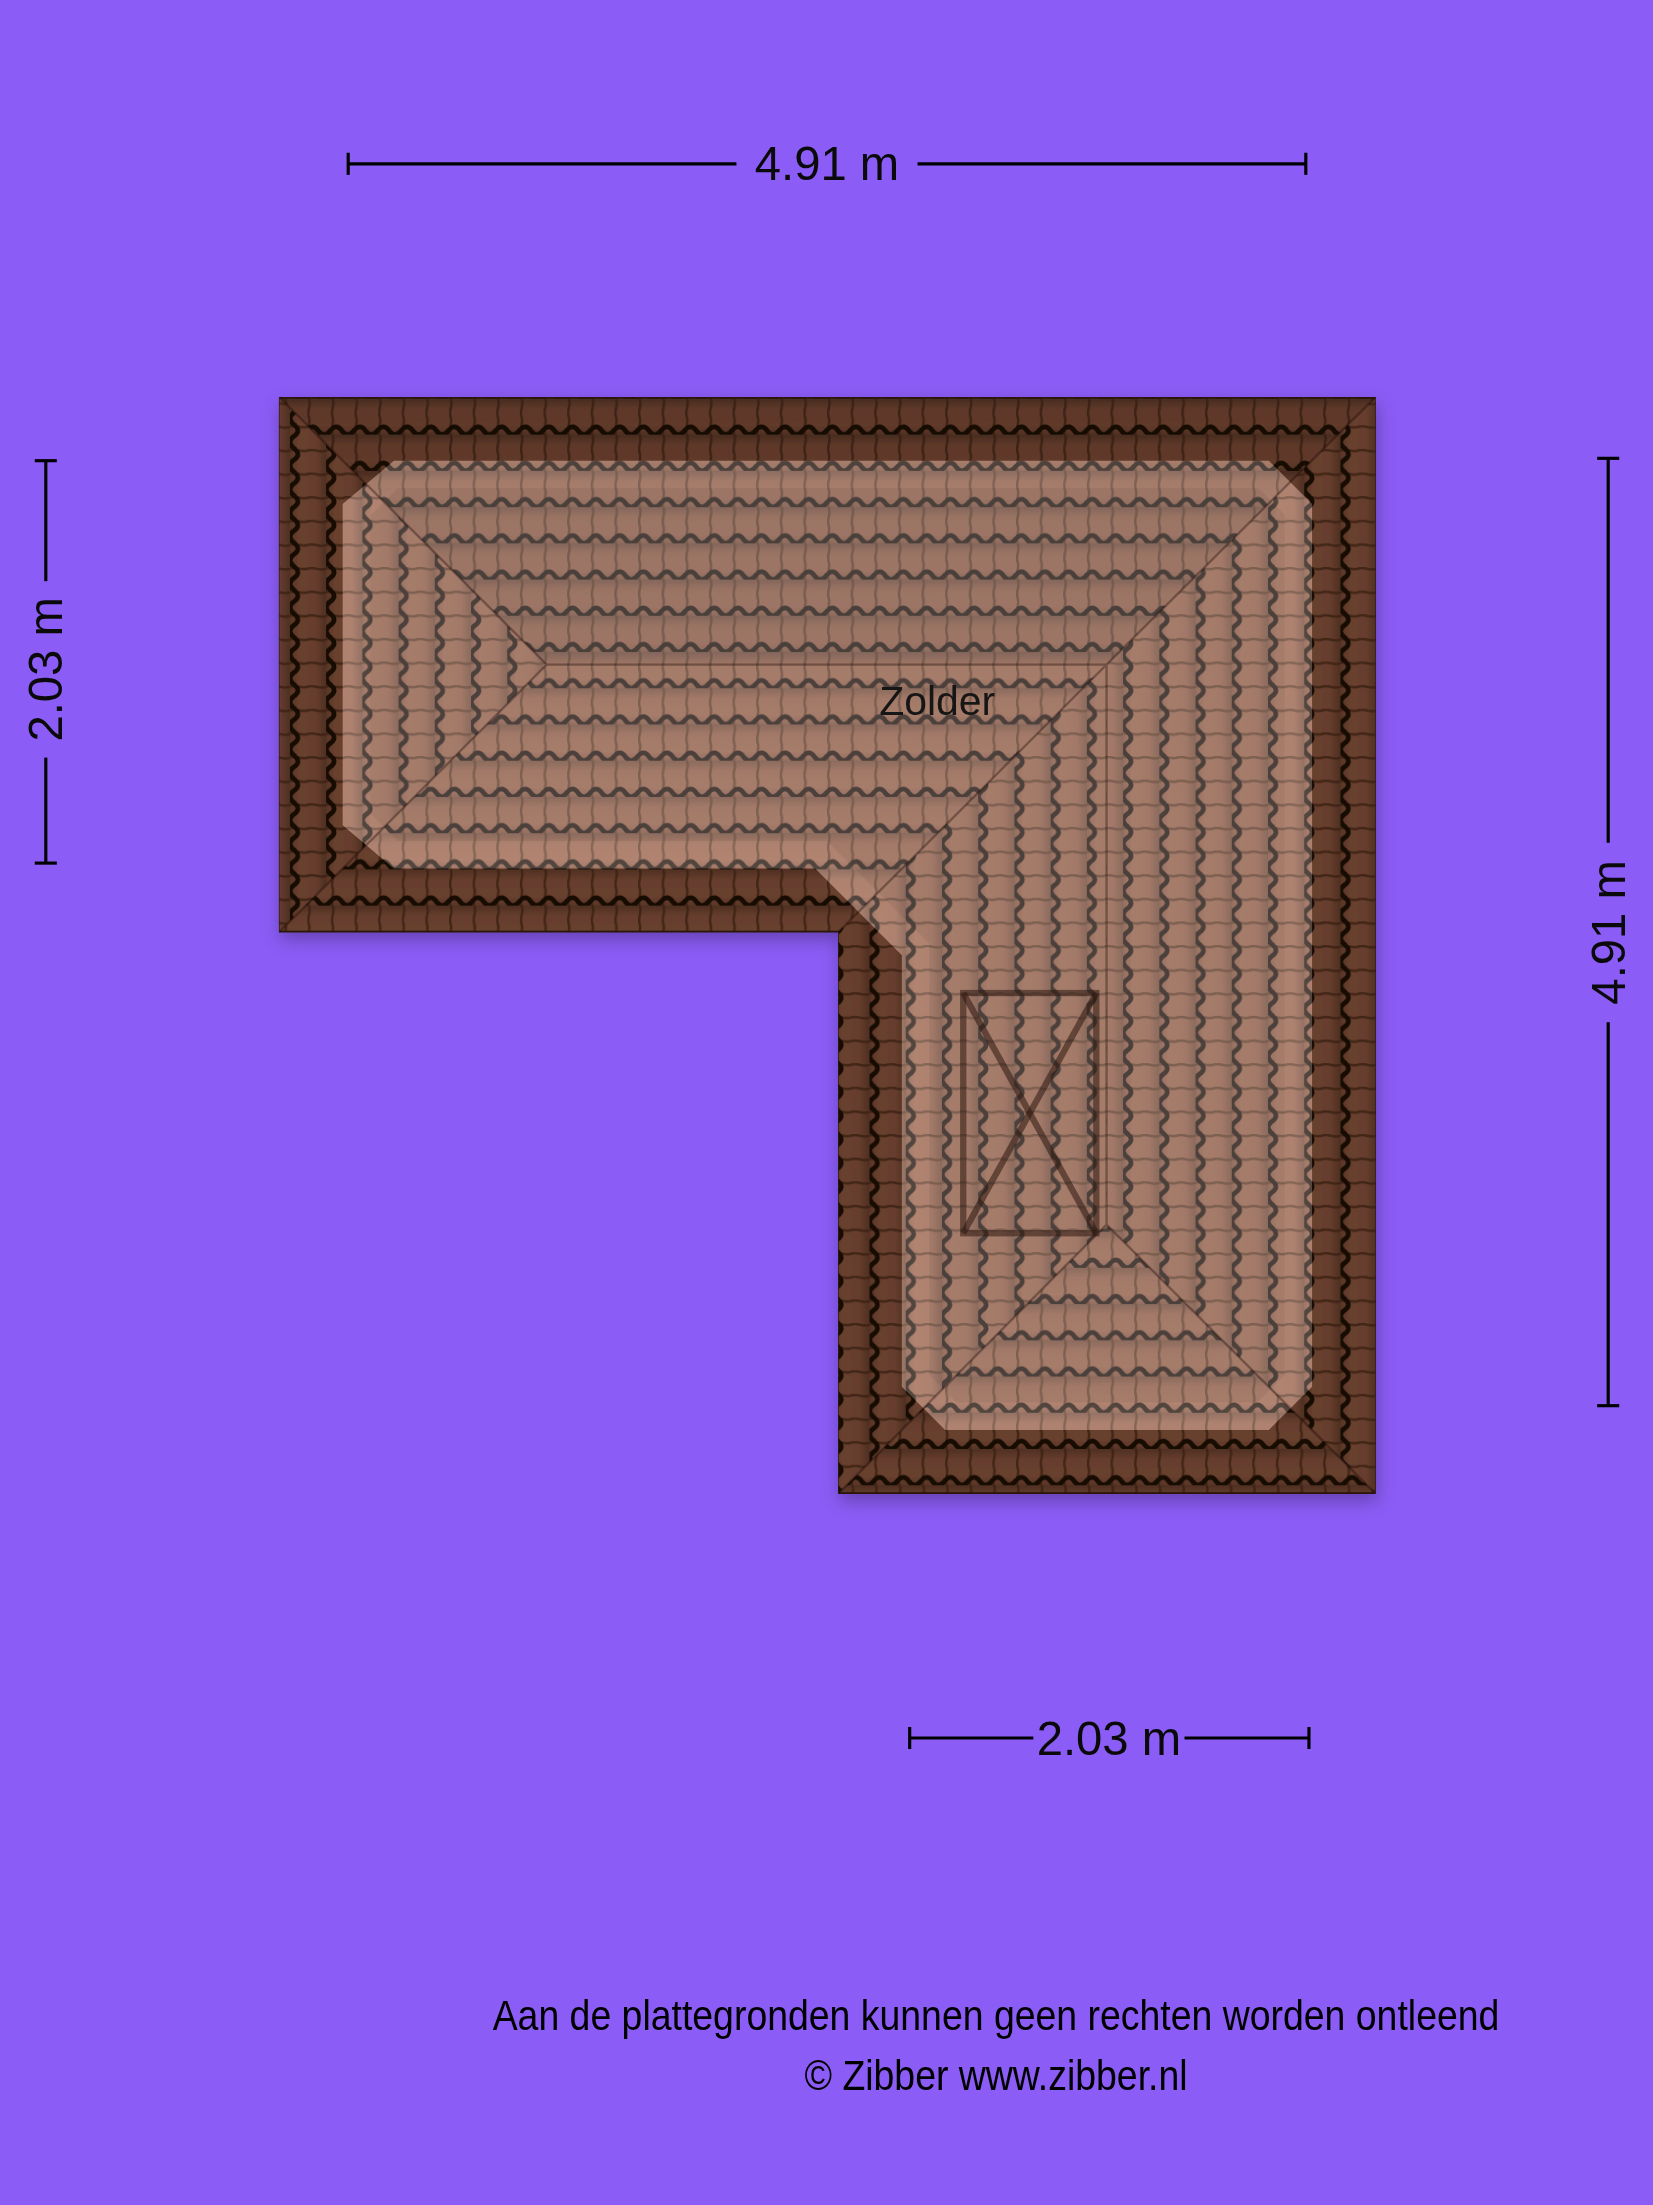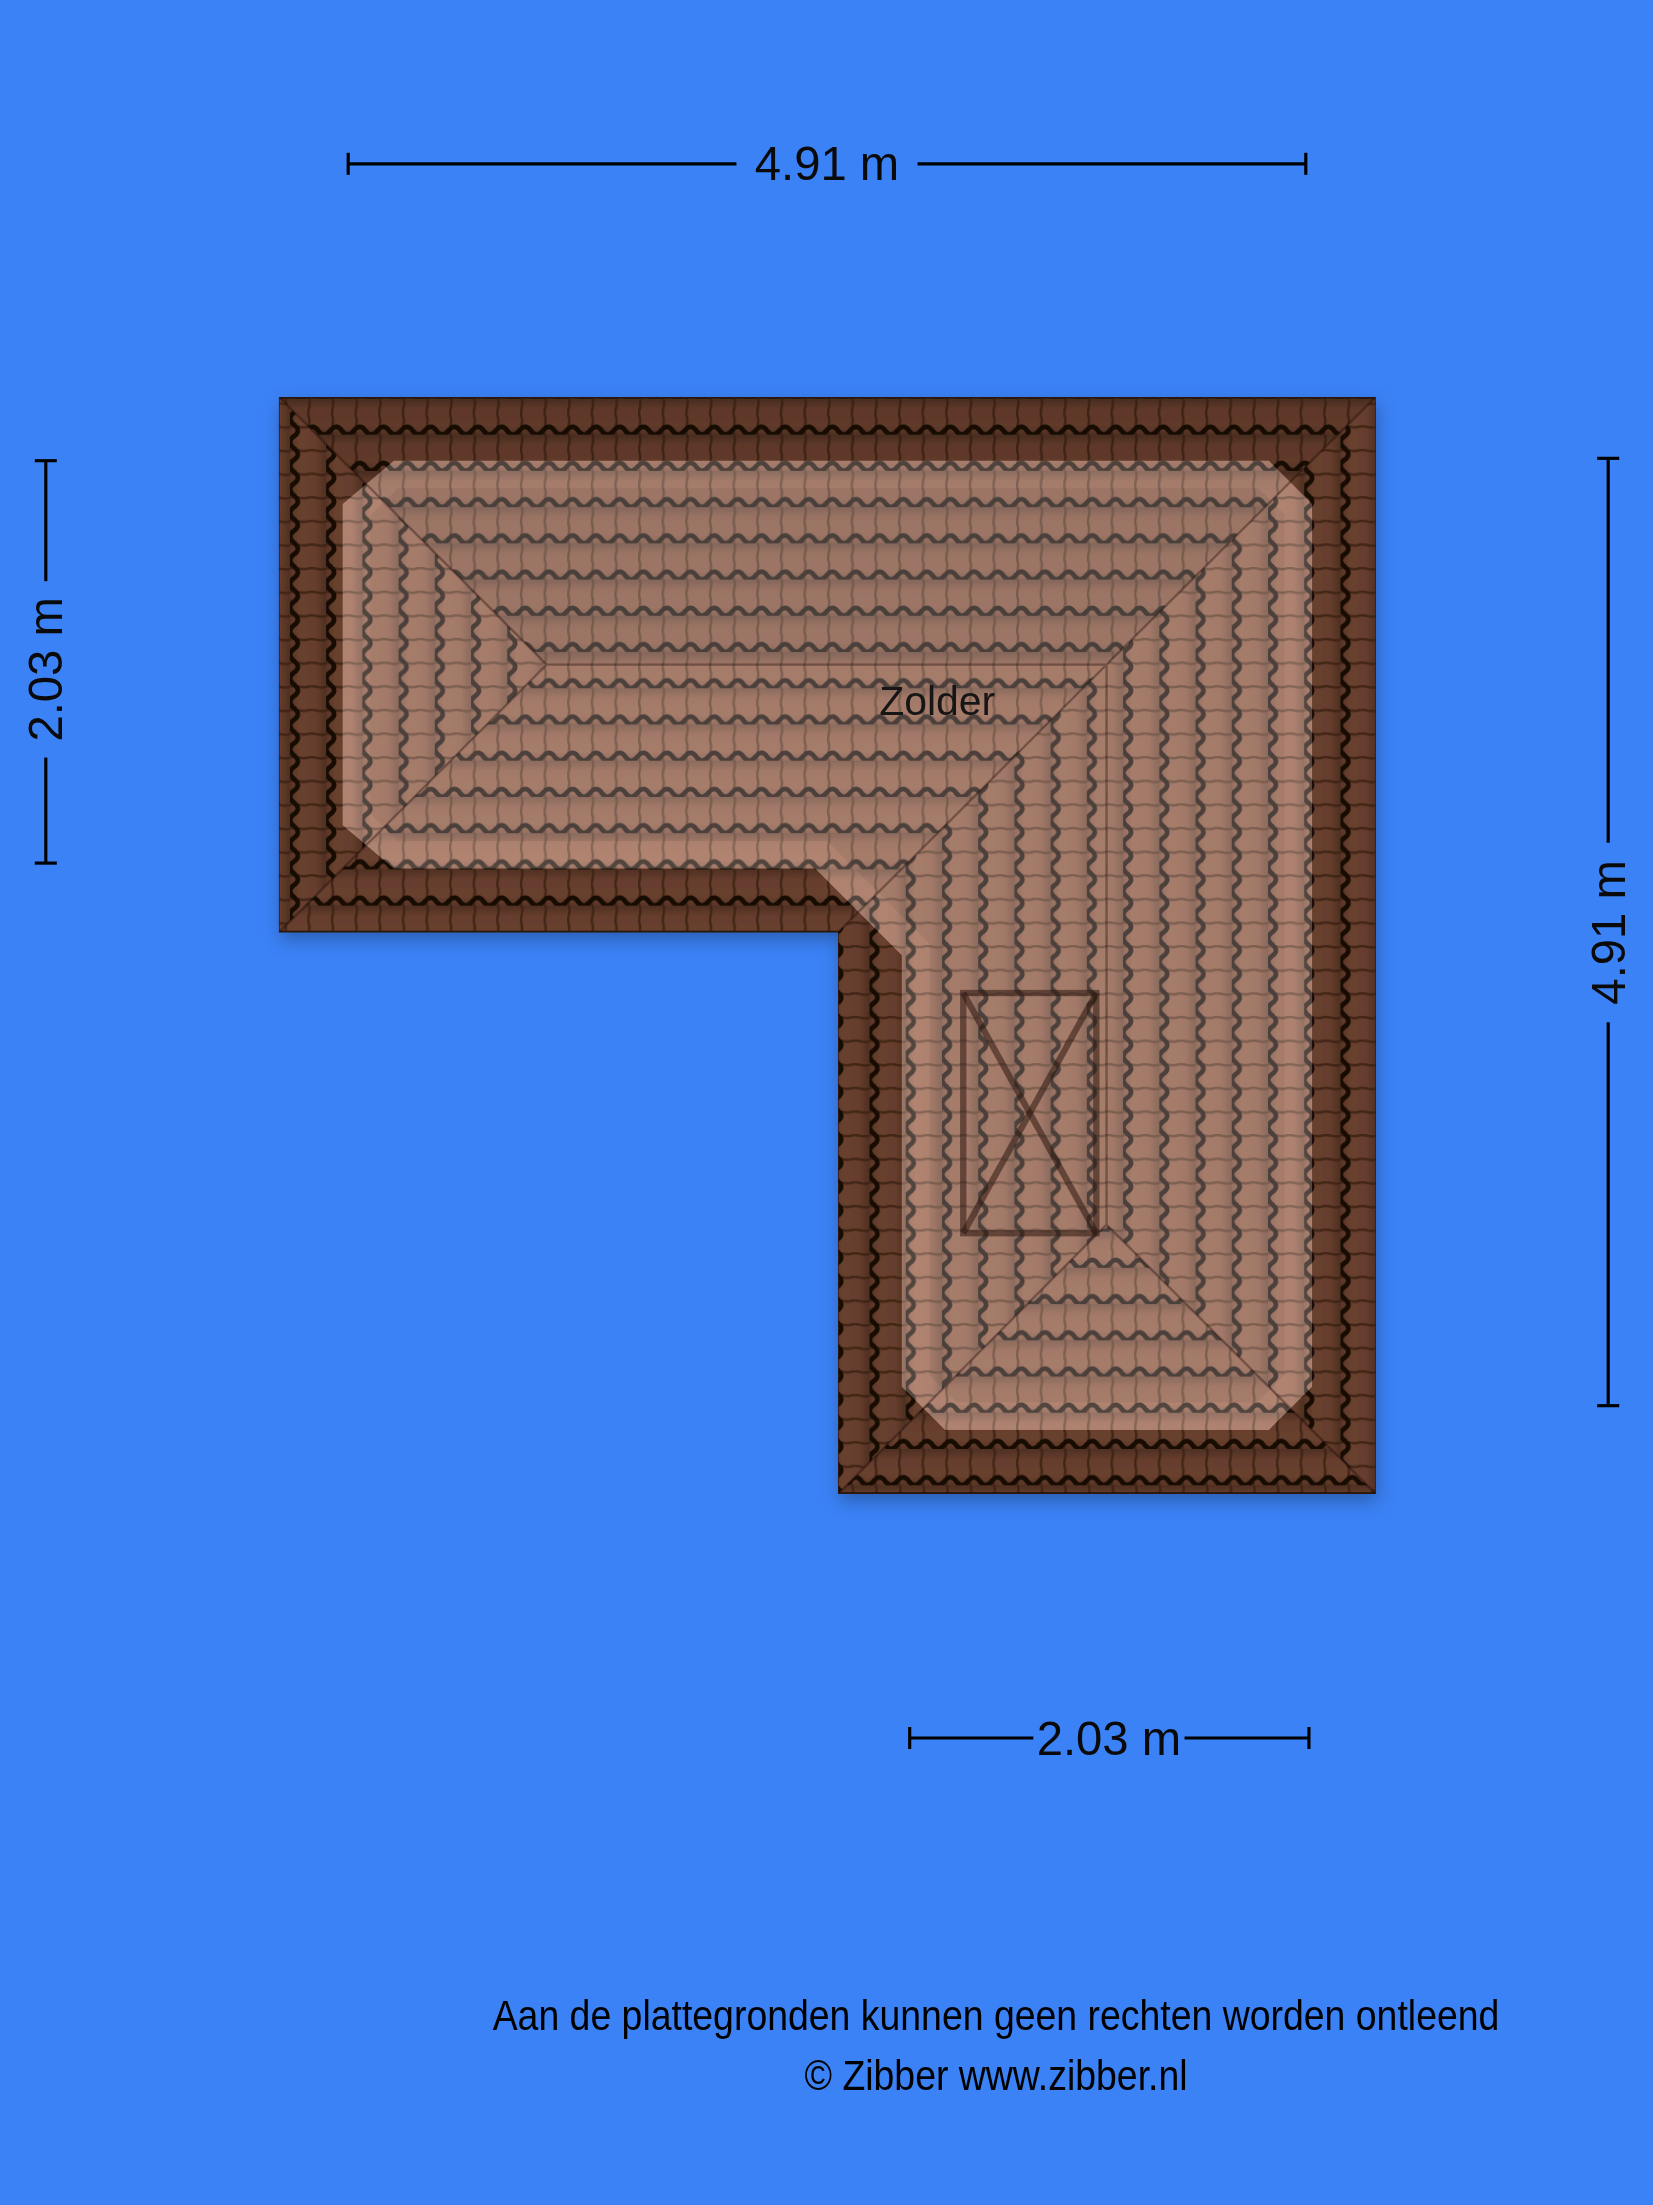--- a/index.html
+++ b/index.html
@@ -1,16 +1,16 @@
 <!DOCTYPE html>
 <html style="font-size:12.6px"><head>
 <meta charset="utf-8">
 <style>
   html,body{margin:0;padding:0;background:#ffffff;}
-  .page{position:relative;width:1654px;height:2205px;background:#3b82f6;overflow:hidden;
+  .page{position:relative;width:1654px;height:2205px;background:#8b5cf6;overflow:hidden;
         font-family:"Liberation Sans",sans-serif;}
   svg{position:absolute;left:0;top:0;}
   svg text{font-family:"Liberation Sans",sans-serif;fill:#0a0a0a;}
   .dim-text{font-size:60px;}
   .room-text{font-size:52px;fill:#161616;}
   .footer{position:absolute;left:996px;top:1985px;transform:translateX(-50%) scaleX(0.87);
           transform-origin:top center;text-align:center;white-space:nowrap;
           font-size:43px;line-height:60px;color:#000;}
 </style>
 </head>

